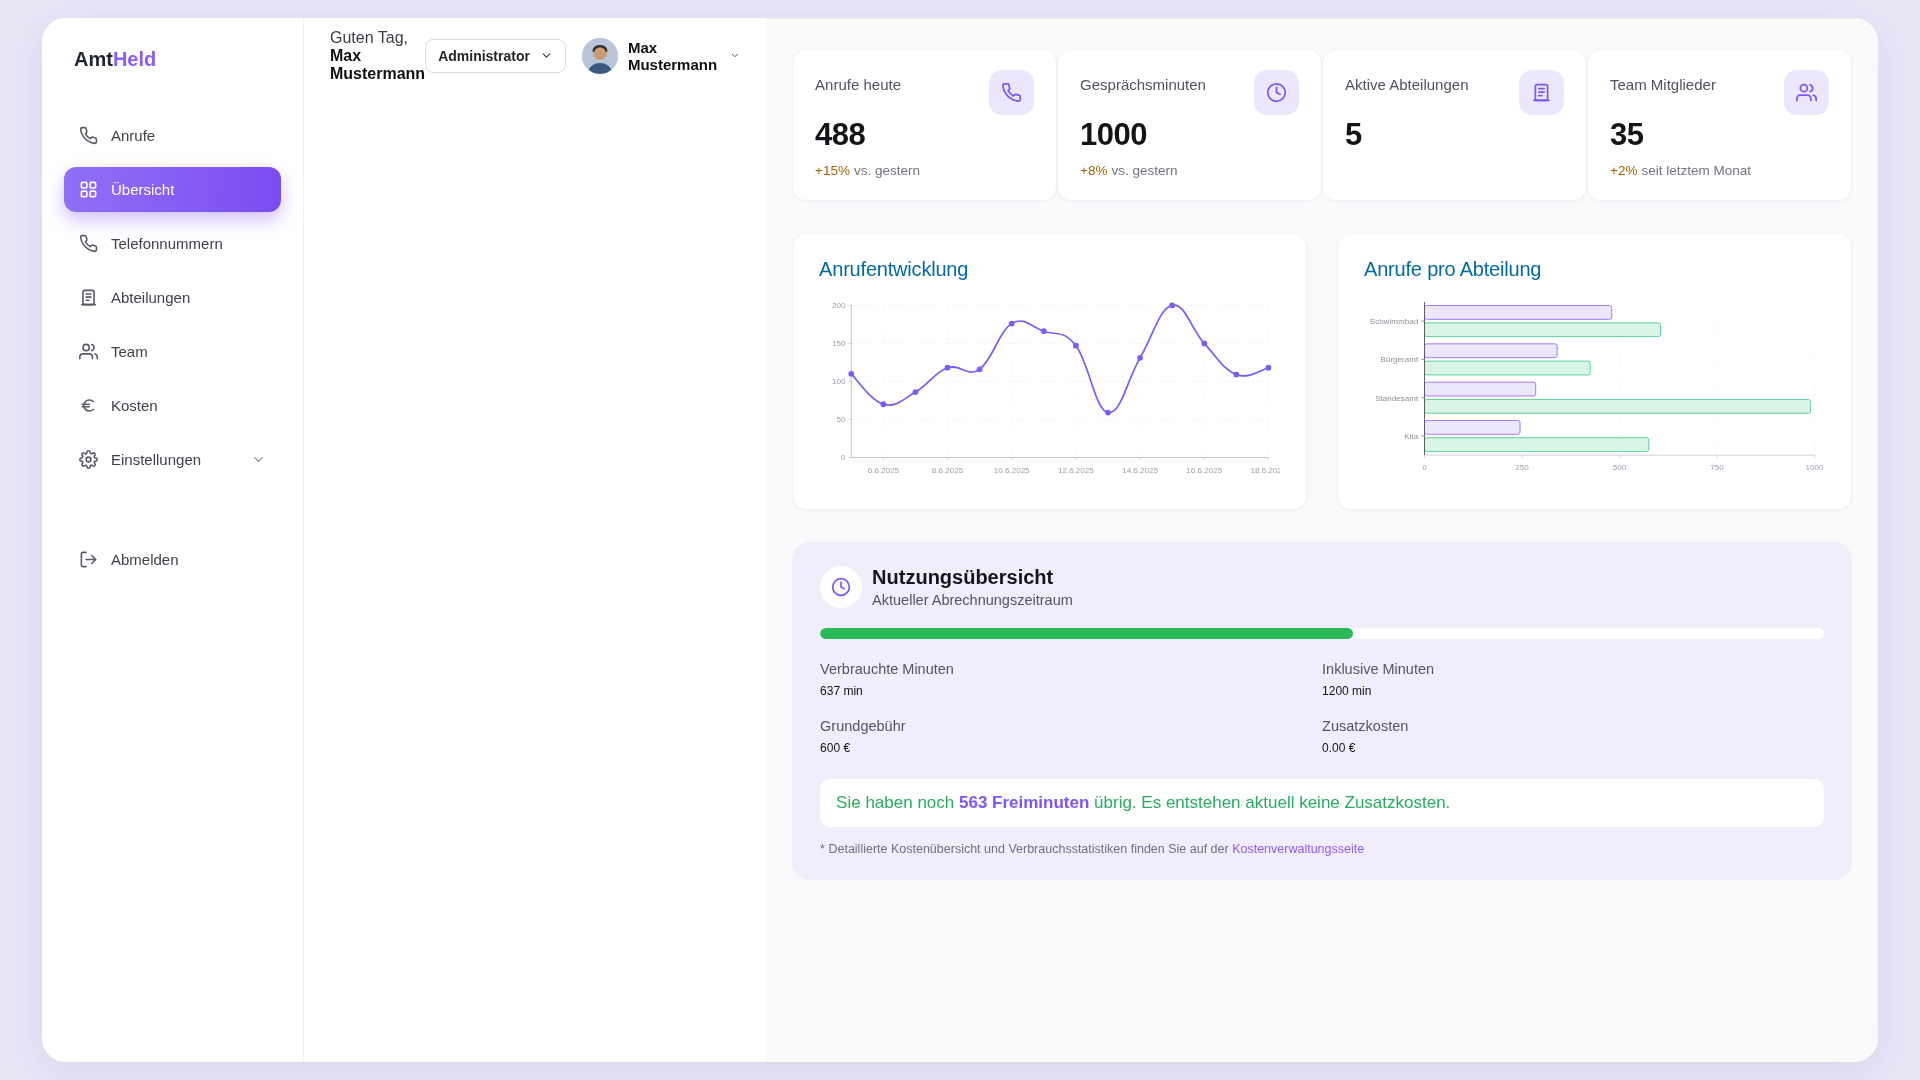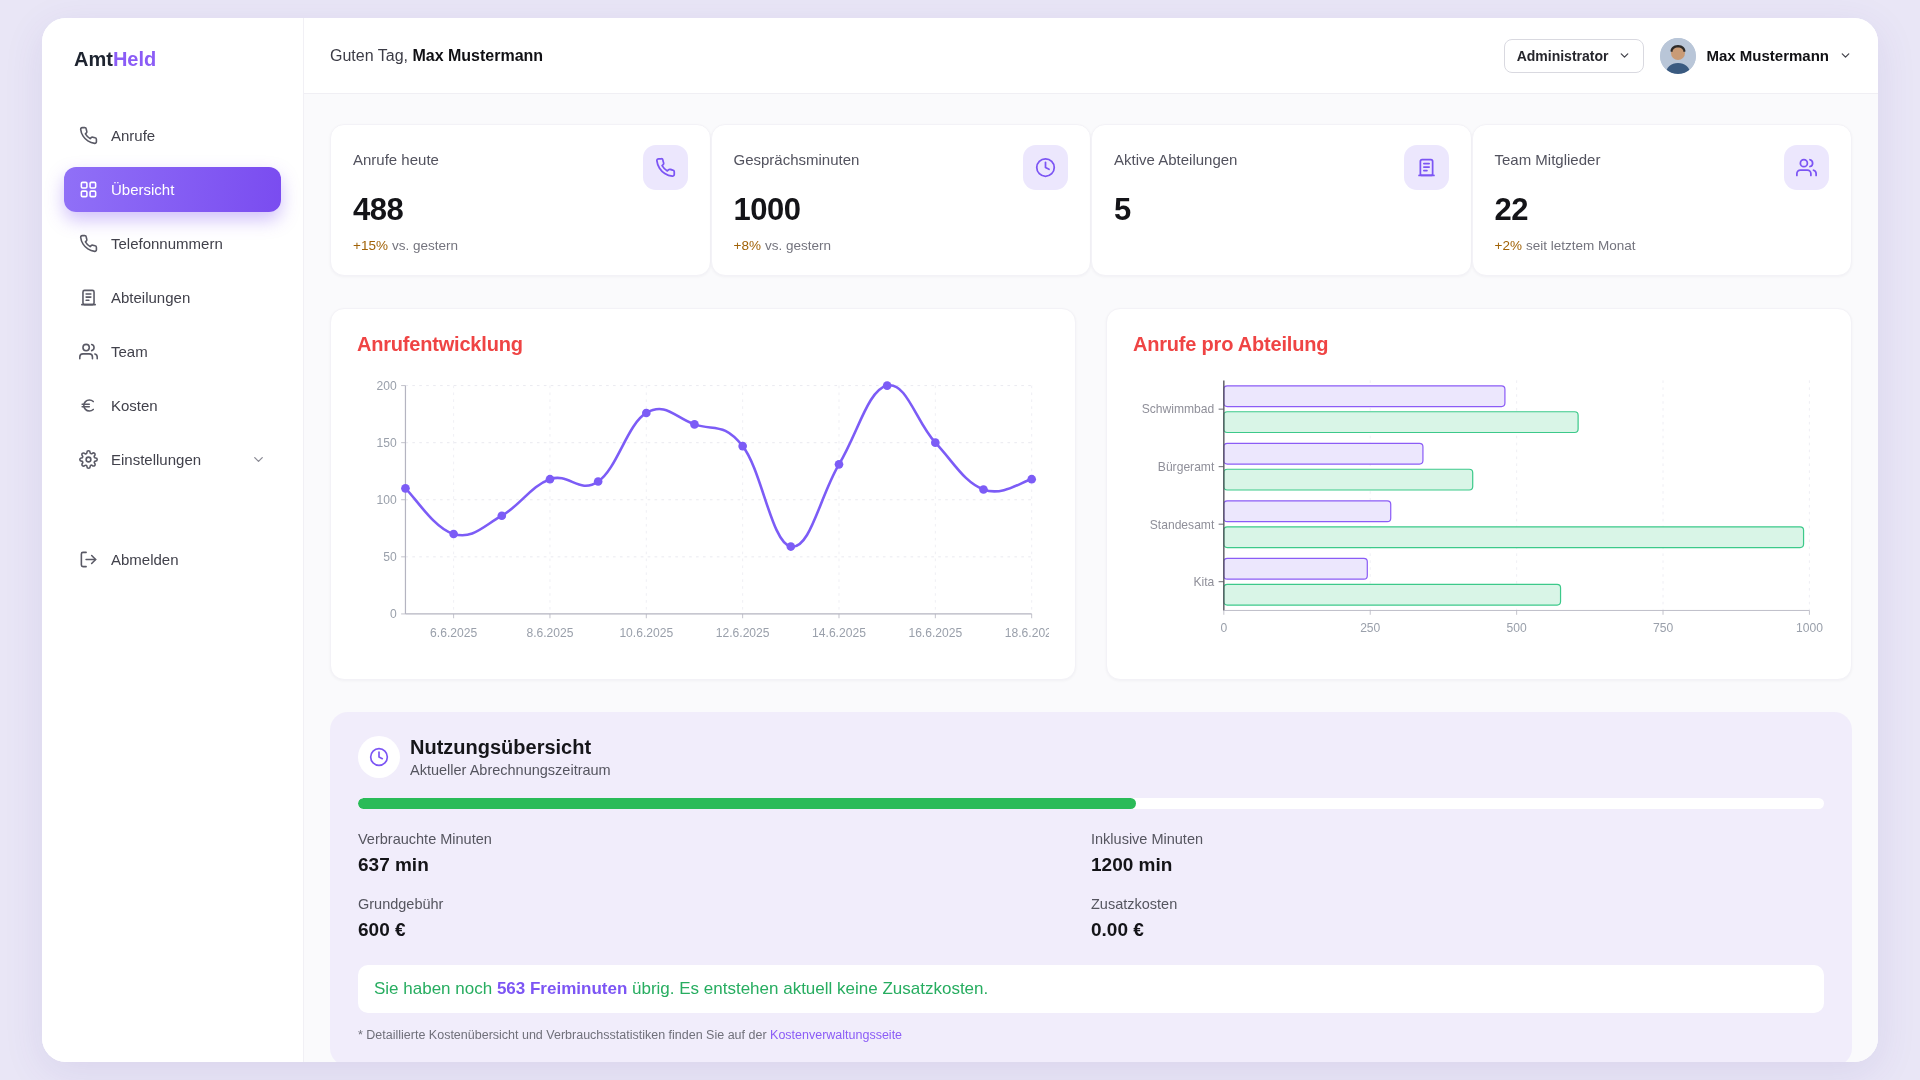--- a/index.html
+++ b/index.html
@@ -22,21 +22,21 @@
             font-size:15px;font-weight:500;color:#41414b;cursor:pointer}
   .nav-item svg{width:19px;height:19px;flex:0 0 19px;stroke:#5a5a66;fill:none;
                 stroke-width:2;stroke-linecap:round;stroke-linejoin:round}
   .nav-item.active{background:linear-gradient(95deg,#9070f7 0%,#7a4cf0 100%);color:#fff;
                    box-shadow:0 8px 18px rgba(124,76,240,.35)}
   .nav-item.active svg{stroke:#fff}
   .nav-item .chev{margin-left:auto;width:15px;height:15px;flex:0 0 15px;stroke:#8a8a94}
   .logout{margin-top:46px}
 
   
-  .main{flex:1;display:flex;flex-direction:column;min-width:0}
+  .main{flex:1;display:flex;min-width:0}
   .header{height:75px;flex:0 0 75px;background:#fff;display:flex;align-items:center;padding:0 26px}
   .greeting{font-size:16px;color:#3c3c46}
   .greeting .uname{color:#101014;font-weight:700}
   .header-right{margin-left:auto;display:flex;align-items:center;gap:16px}
   .role-select{display:flex;align-items:center;gap:10px;border:1px solid #d9d9e0;border-radius:8px;
                padding:8px 12px;font-size:14px;font-weight:600;color:#26262c;background:#fff;cursor:pointer}
   .chev-sm{width:13px;height:13px;stroke:#45454d;fill:none;stroke-width:2.4;stroke-linecap:round;stroke-linejoin:round}
   .user-menu{display:flex;align-items:center;gap:10px;cursor:pointer}
   .avatar{width:36px;height:36px;border-radius:50%;overflow:hidden;flex:0 0 36px;background:#b9c6d8}
   .avatar svg{display:block;width:100%;height:100%}
@@ -54,38 +54,38 @@
              align-items:center;justify-content:center;flex:0 0 45px}
   .stat-icon svg{width:21px;height:21px;stroke:#7c55f4;fill:none;stroke-width:2;
                  stroke-linecap:round;stroke-linejoin:round}
   .stat-value{font-size:31px;font-weight:800;color:#141418;margin-top:2px;letter-spacing:-.5px}
   .stat-delta{margin-top:10px;font-size:13.5px;color:#74747e;min-height:17px}
   .stat-delta .pos{color:#a16207;font-weight:500;margin-right:4px}
 
   .charts-row{display:grid;grid-template-columns:1fr 1fr;gap:30px;margin-bottom:32px}
   .chart-card{background:#fff;border-radius:14px;padding:24px 26px;border:1px solid #f3f2f7;
               box-shadow:0 1px 3px rgba(22,22,40,.04)}
-  .chart-title{font-size:20px;font-weight:700;color:#ef4444;margin-bottom:14px;letter-spacing:-.2px}
+  .chart-title{font-size:20px;font-weight:400;color:#0369a1;margin-bottom:14px;letter-spacing:-.2px}
   .chart-svg{width:100%;display:block}
   svg text{font-family:"Liberation Sans","DejaVu Sans",sans-serif}
 
   
   .usage-card{background:#f1edfb;border-radius:18px;padding:24px 28px}
   .usage-head{display:flex;align-items:center;gap:10px}
   .usage-clock{width:42px;height:42px;border-radius:50%;background:#fff;display:flex;
                align-items:center;justify-content:center;flex:0 0 42px}
   .usage-clock svg{width:20px;height:20px;stroke:#7c55f4;fill:none;stroke-width:2;
                    stroke-linecap:round;stroke-linejoin:round}
   .usage-title{font-size:20px;font-weight:800;color:#16161a}
   .usage-sub{font-size:14.5px;color:#55555f;margin-top:3px}
   .progress-track{height:11px;background:#fff;border-radius:99px;margin:20px 0 22px;overflow:hidden}
   .progress-fill{height:100%;border-radius:99px;background:#2abb58;width:0}
   .usage-grid{display:grid;grid-template-columns:1fr 1fr;row-gap:20px}
   .u-label{font-size:14.5px;color:#55555f;margin-bottom:7px}
-  .u-value{font-size:19px;font-weight:700;color:#141418}
+  .u-value{font-size:12px;font-weight:400;color:#141418}
   .usage-notice{background:#fff;border-radius:10px;padding:14px 16px;margin-top:24px;
                 font-size:17px;color:#27ad60}
   .usage-notice .hl{color:#7c55f4;font-weight:700}
   .usage-foot{margin-top:15px;font-size:12.5px;color:#70707a}
   .usage-foot a{color:#8b5cf6;text-decoration:none;cursor:pointer}
 </style>
 </head>
 <body>
 
 <div class="app">
@@ -257,21 +257,21 @@
             <div class="stat-label">Team Mitglieder</div>
             <div class="stat-icon">
               <svg viewBox="0 0 24 24">
                   <path d="M17 21v-2a4 4 0 0 0-4-4H5a4 4 0 0 0-4 4v2"></path>
                   <circle cx="9" cy="7" r="4"></circle>
                   <path d="M23 21v-2a4 4 0 0 0-3-3.87"></path>
                   <path d="M16 3.13a4 4 0 0 1 0 7.75"></path>
                 </svg>
             </div>
           </div>
-          <div class="stat-value">22</div>
+          <div class="stat-value">35</div>
           <div class="stat-delta">
             <span class="pos">+2%</span><span>seit letztem Monat</span>
           </div>
         </div>
       </div>
 
       <div class="charts-row">
         <div class="chart-card">
           <div class="chart-title">Anrufentwicklung</div>
           <svg id="lineChart" class="chart-svg" viewBox="0 0 800 330">

